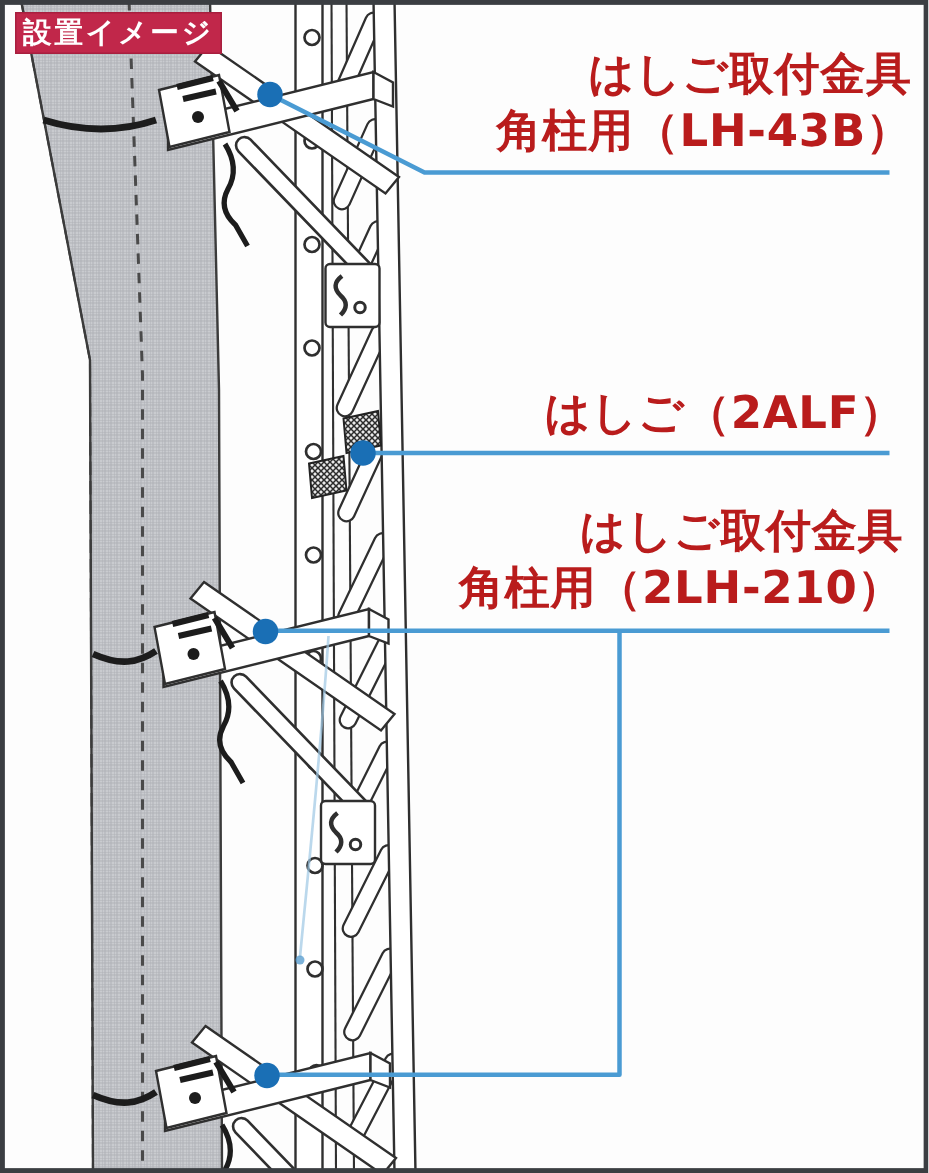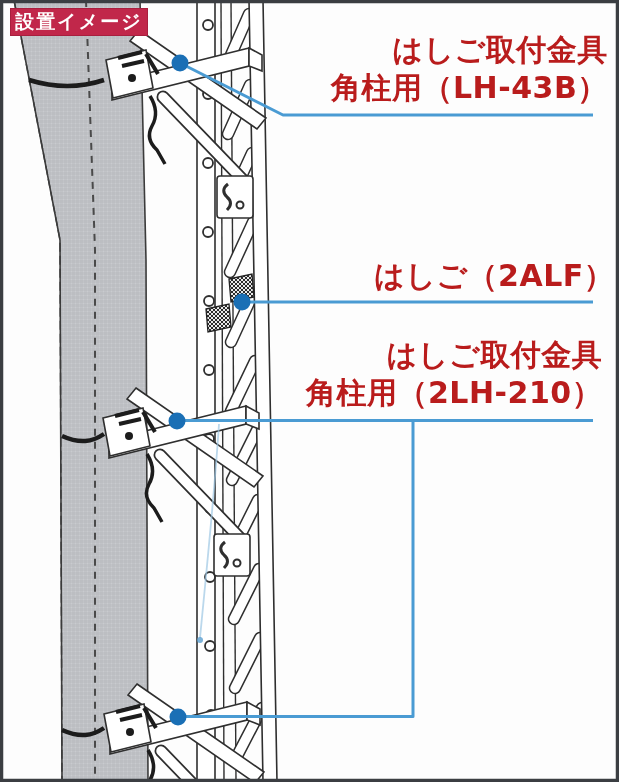--- a/index.html
+++ b/index.html
@@ -12,21 +12,21 @@
     position:absolute;left:10px;top:8px;width:138px;height:28px;
     background:#c1274a;color:#ffffff;font-size:19px;font-weight:700;
     display:flex;align-items:center;justify-content:center;letter-spacing:2px;
     box-shadow:0 0 0 1px #a81f3e inset;
   }
   .callout{
     position:absolute;color:#b91c1c;font-weight:700;font-size:30px;line-height:38px;
     letter-spacing:0.5px;white-space:nowrap;text-align:right;
   }
   .callout-1{left:331px;top:31px;}
-  .callout-2{left:374px;top:257px;}
+  .callout-2{left:363px;top:257px;}
   .callout-3{left:306px;top:336px;}
 </style>
 </head>
 <body>
 
 <div class="stage">
 
   <svg width="619" height="782" viewBox="0 0 619 782">
     <defs>
       <pattern id="mesh" width="4" height="4" patternUnits="userSpaceOnUse">

